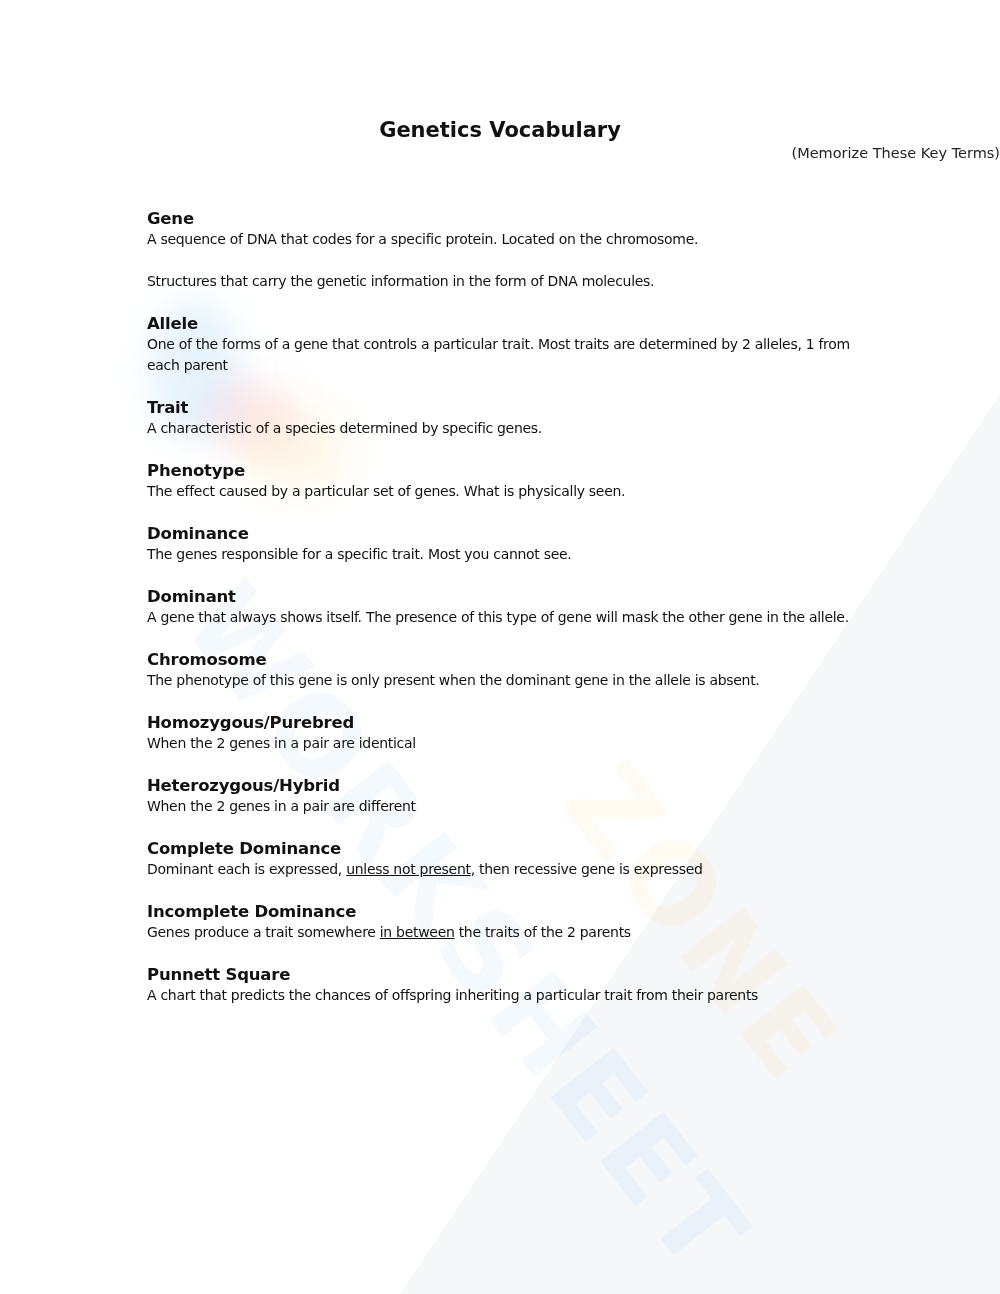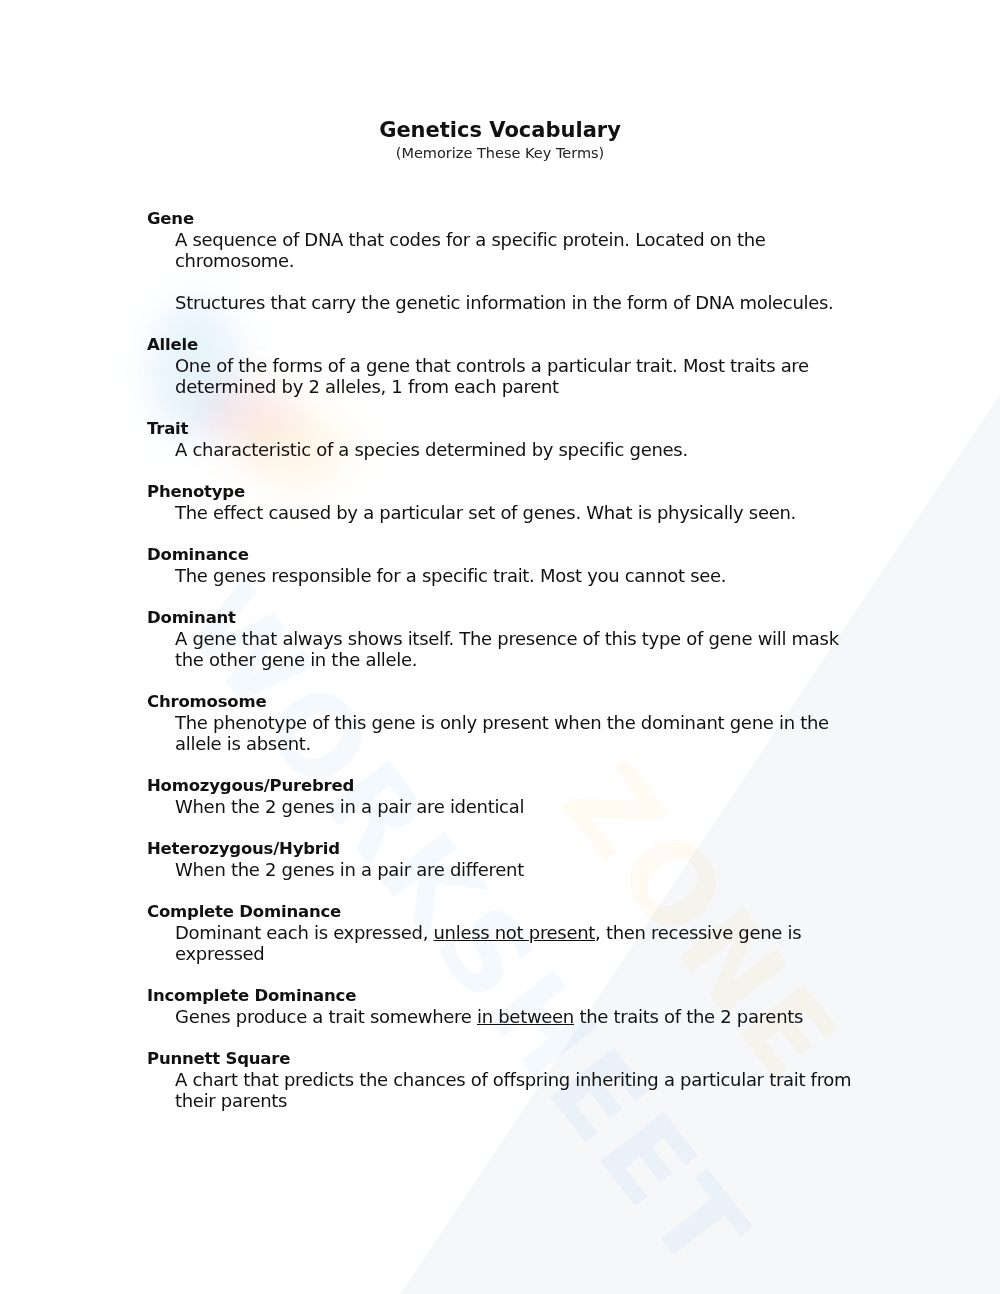--- a/index.html
+++ b/index.html
@@ -9,25 +9,25 @@
   .wm-blue { left:150px; top:300px; width:90px; height:140px; background:rgba(120,190,240,0.18); }
   .wm-red { left:205px; top:380px; width:90px; height:70px; background:rgba(240,120,130,0.15); }
   .wm-yel { left:240px; top:410px; width:110px; height:80px; background:rgba(250,200,110,0.15); }
   .wm-text { position:absolute; left:260px; top:560px; transform:rotate(52deg); transform-origin:left top;
              font-weight:bold; font-size:110px; letter-spacing:6px; color:rgba(110,180,240,0.08); white-space:nowrap; }
   .wm-text2 { position:absolute; left:640px; top:740px; transform:rotate(52deg); transform-origin:left top;
              font-weight:bold; font-size:110px; letter-spacing:6px; color:rgba(250,190,90,0.08); white-space:nowrap; }
   .wm-tri { position:absolute; right:0; bottom:0; width:0; height:0;
             border-left:600px solid transparent; border-bottom:900px solid rgba(230,232,238,0.35); }
   .title { position:absolute; top:118px; left:0; width:1000px; text-align:center; font-weight:bold; font-size:21px; }
-  .subtitle { position:absolute; top:145px; left:0; width:1000px; text-align:center; font-size:14.5px; color:#222; }
+  .subtitle { position:absolute; top:145px; left:0; width:1000px; text-align:right; font-size:14.5px; color:#222; }
   .terms { position:absolute; top:208px; left:147px; width:720px; }
   .term { margin-bottom:21px; }
   .term-name { font-weight:bold; font-size:16.5px; line-height:21px; letter-spacing:-0.2px; }
-  .term-def { font-size:18px; line-height:21px; letter-spacing:-0.3px;margin-left:28px; }
+  .term-def { font-size:14px; line-height:21px; letter-spacing:-0.3px; }
   .u { text-decoration:underline;text-align:right; }
 </style>
 </head>
 <body>
 
 <div class="wm-tri"></div>
 <div class="wm wm-blue"></div>
 <div class="wm wm-red"></div>
 <div class="wm wm-yel"></div>
 <div class="wm-text">WORKSHEET</div>

